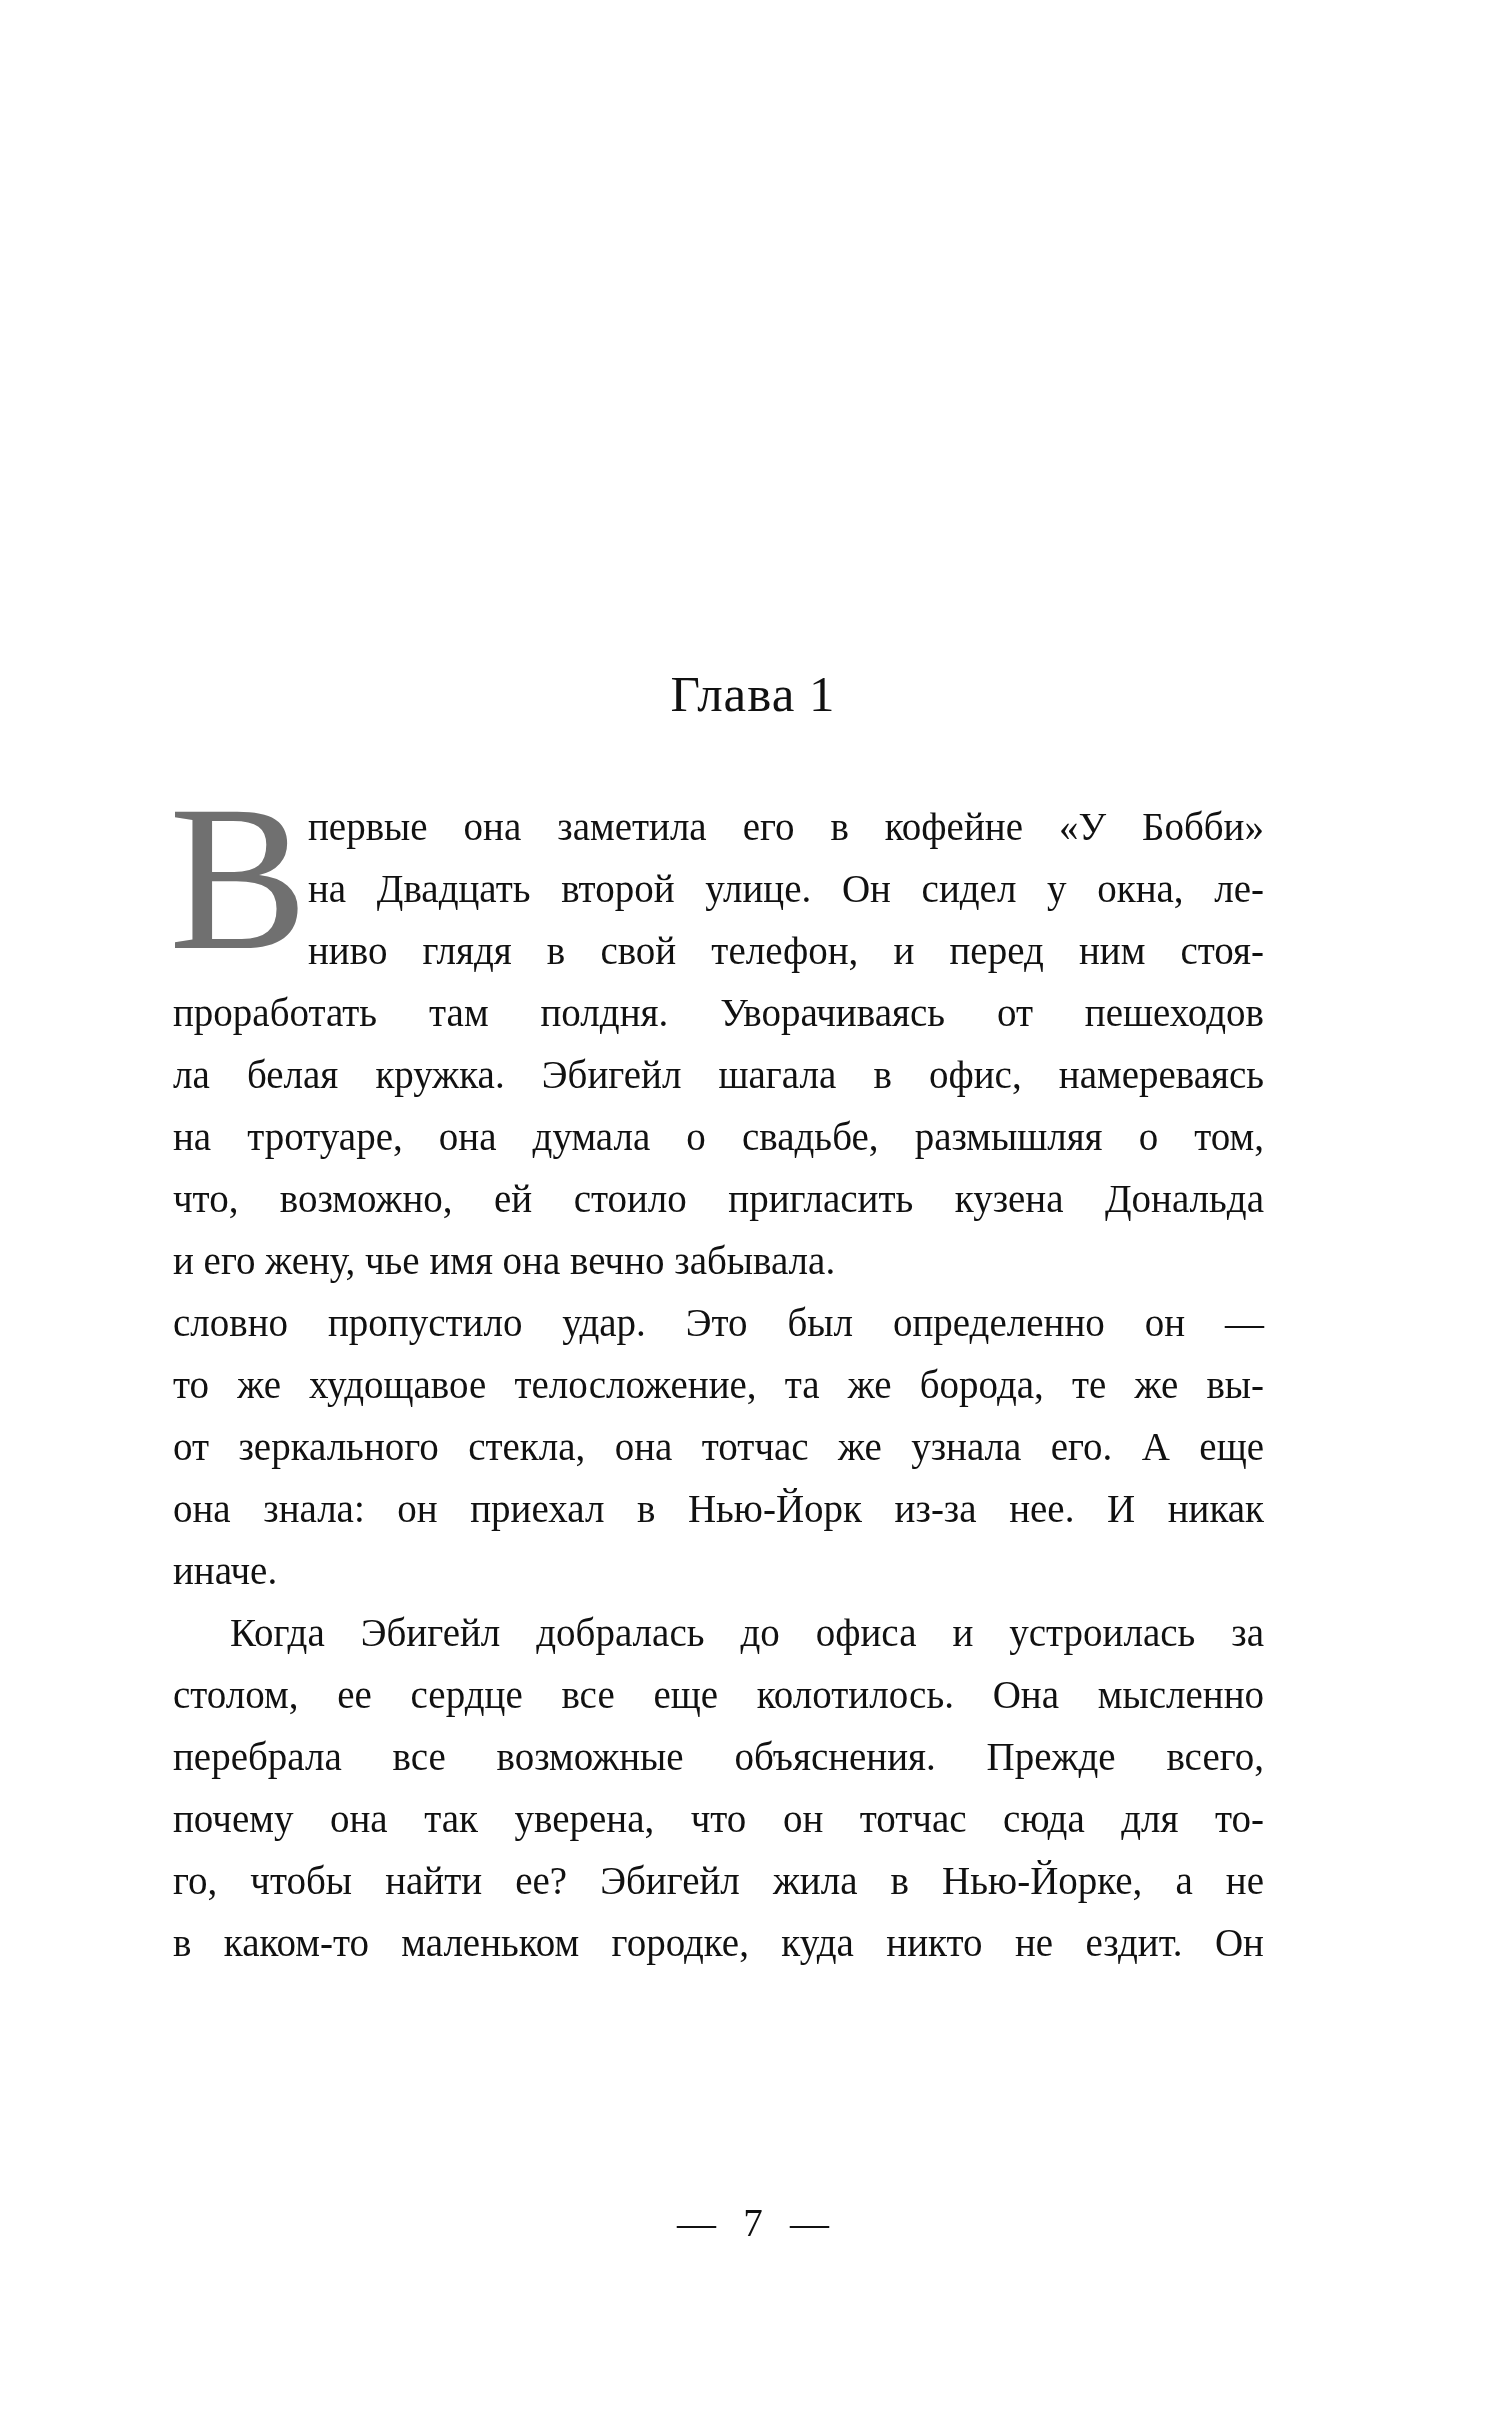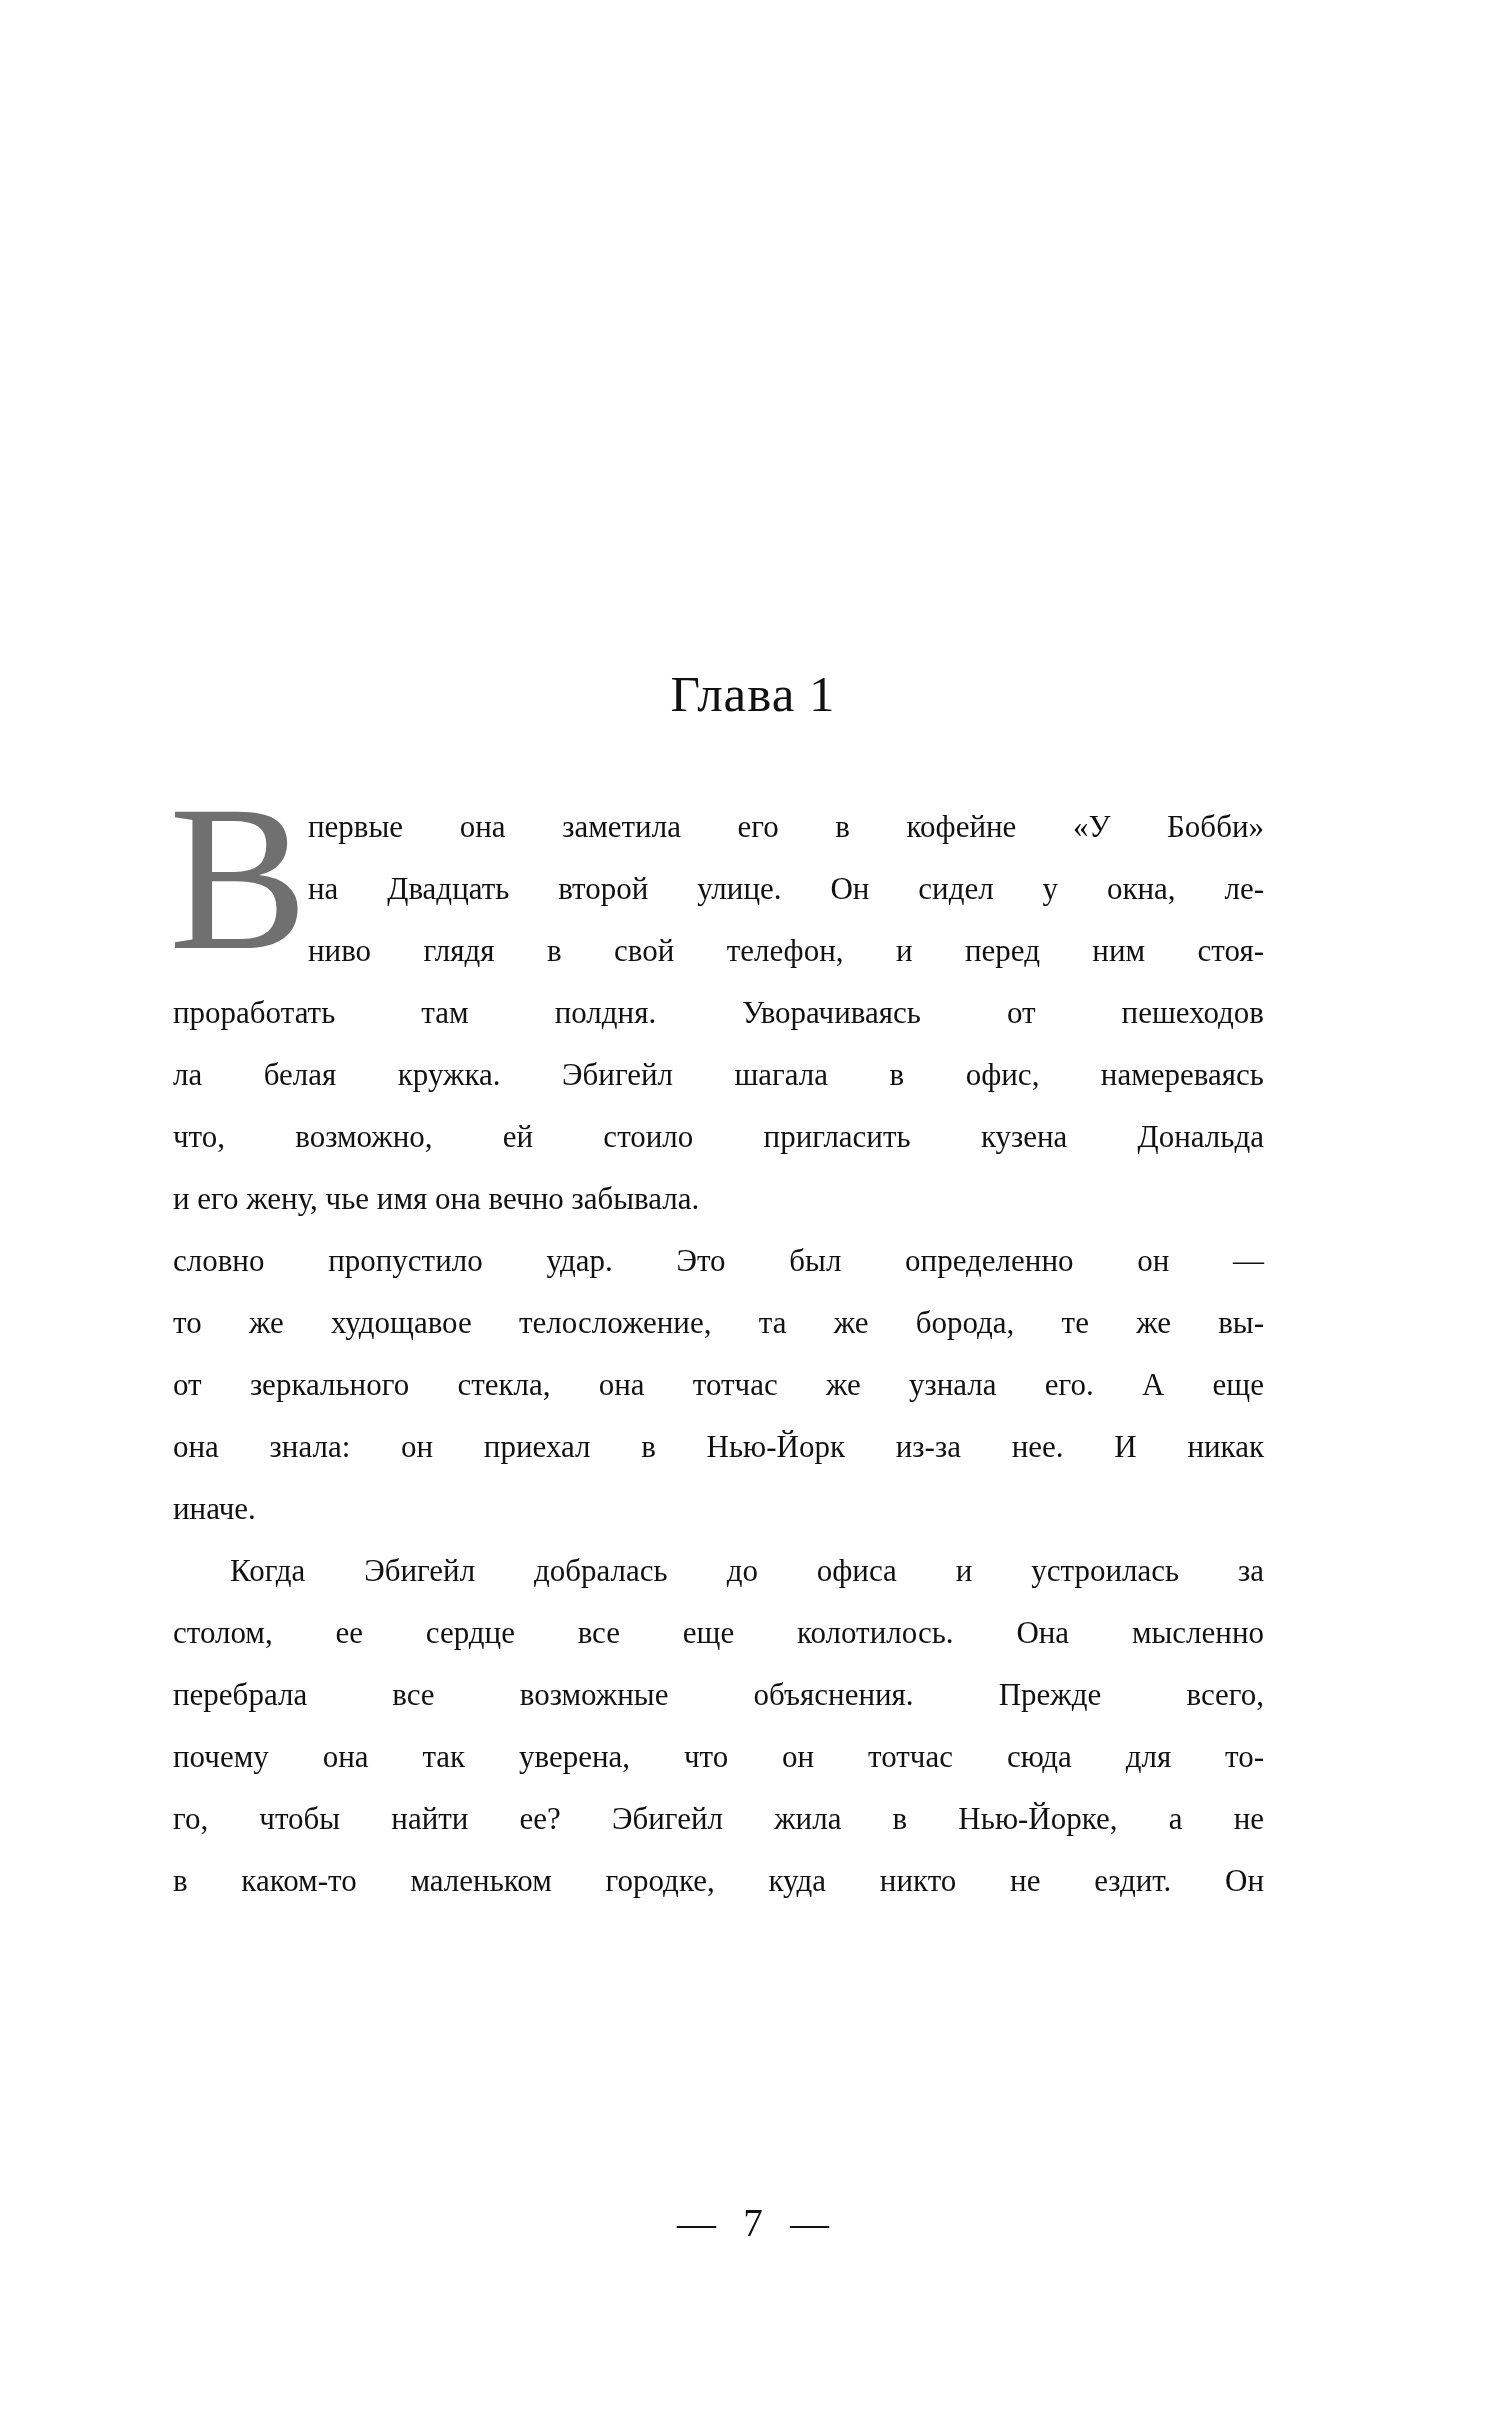--- a/index.html
+++ b/index.html
@@ -30,21 +30,21 @@
     font-size: 51px;
     line-height: 59px;
     letter-spacing: 1px;
     color: #111;
   }
   .body-text {
     position: absolute;
     left: 173px;
     top: 796px;
     width: 1091px;
-    font-size: 31px;
+    font-size: 39px;
     line-height: 62px;
     text-align: justify;
     hyphens: manual;
   }
   .line {
     display: block;
     height: 62px;
     white-space: nowrap;
     text-align: justify;
     text-align-last: justify;
@@ -90,20 +90,21 @@
   <span class="drop-cap">В</span>
 
   <div class="body-text">
 
     <div>
       <span class="line dropped">первые она заметила его в кофейне «У Бобби»</span>
       <span class="line dropped">на Двадцать второй улице. Он сидел у окна, ле-</span>
       <span class="line dropped">ниво глядя в свой телефон, и перед ним стоя-</span>
       <span class="line">проработать там полдня. Уворачиваясь от пешеходов</span>
       <span class="line">ла белая кружка. Эбигейл шагала в офис, намереваясь</span>
+      <span class="line">на тротуаре, она думала о свадьбе, размышляя о том,</span>
       <span class="line">что, возможно, ей стоило пригласить кузена Дональда</span>
       <span class="line last">и его жену, чье имя она вечно забывала.</span>
     </div>
 
     <div>
       <span class="line">словно пропустило удар. Это был определенно он —</span>
       <span class="line">то же худощавое телосложение, та же борода, те же вы-</span>
       <span class="line">от зеркального стекла, она тотчас же узнала его. А еще</span>
       <span class="line">она знала: он приехал в Нью-Йорк из-за нее. И никак</span>
       <span class="line last">иначе.</span>

